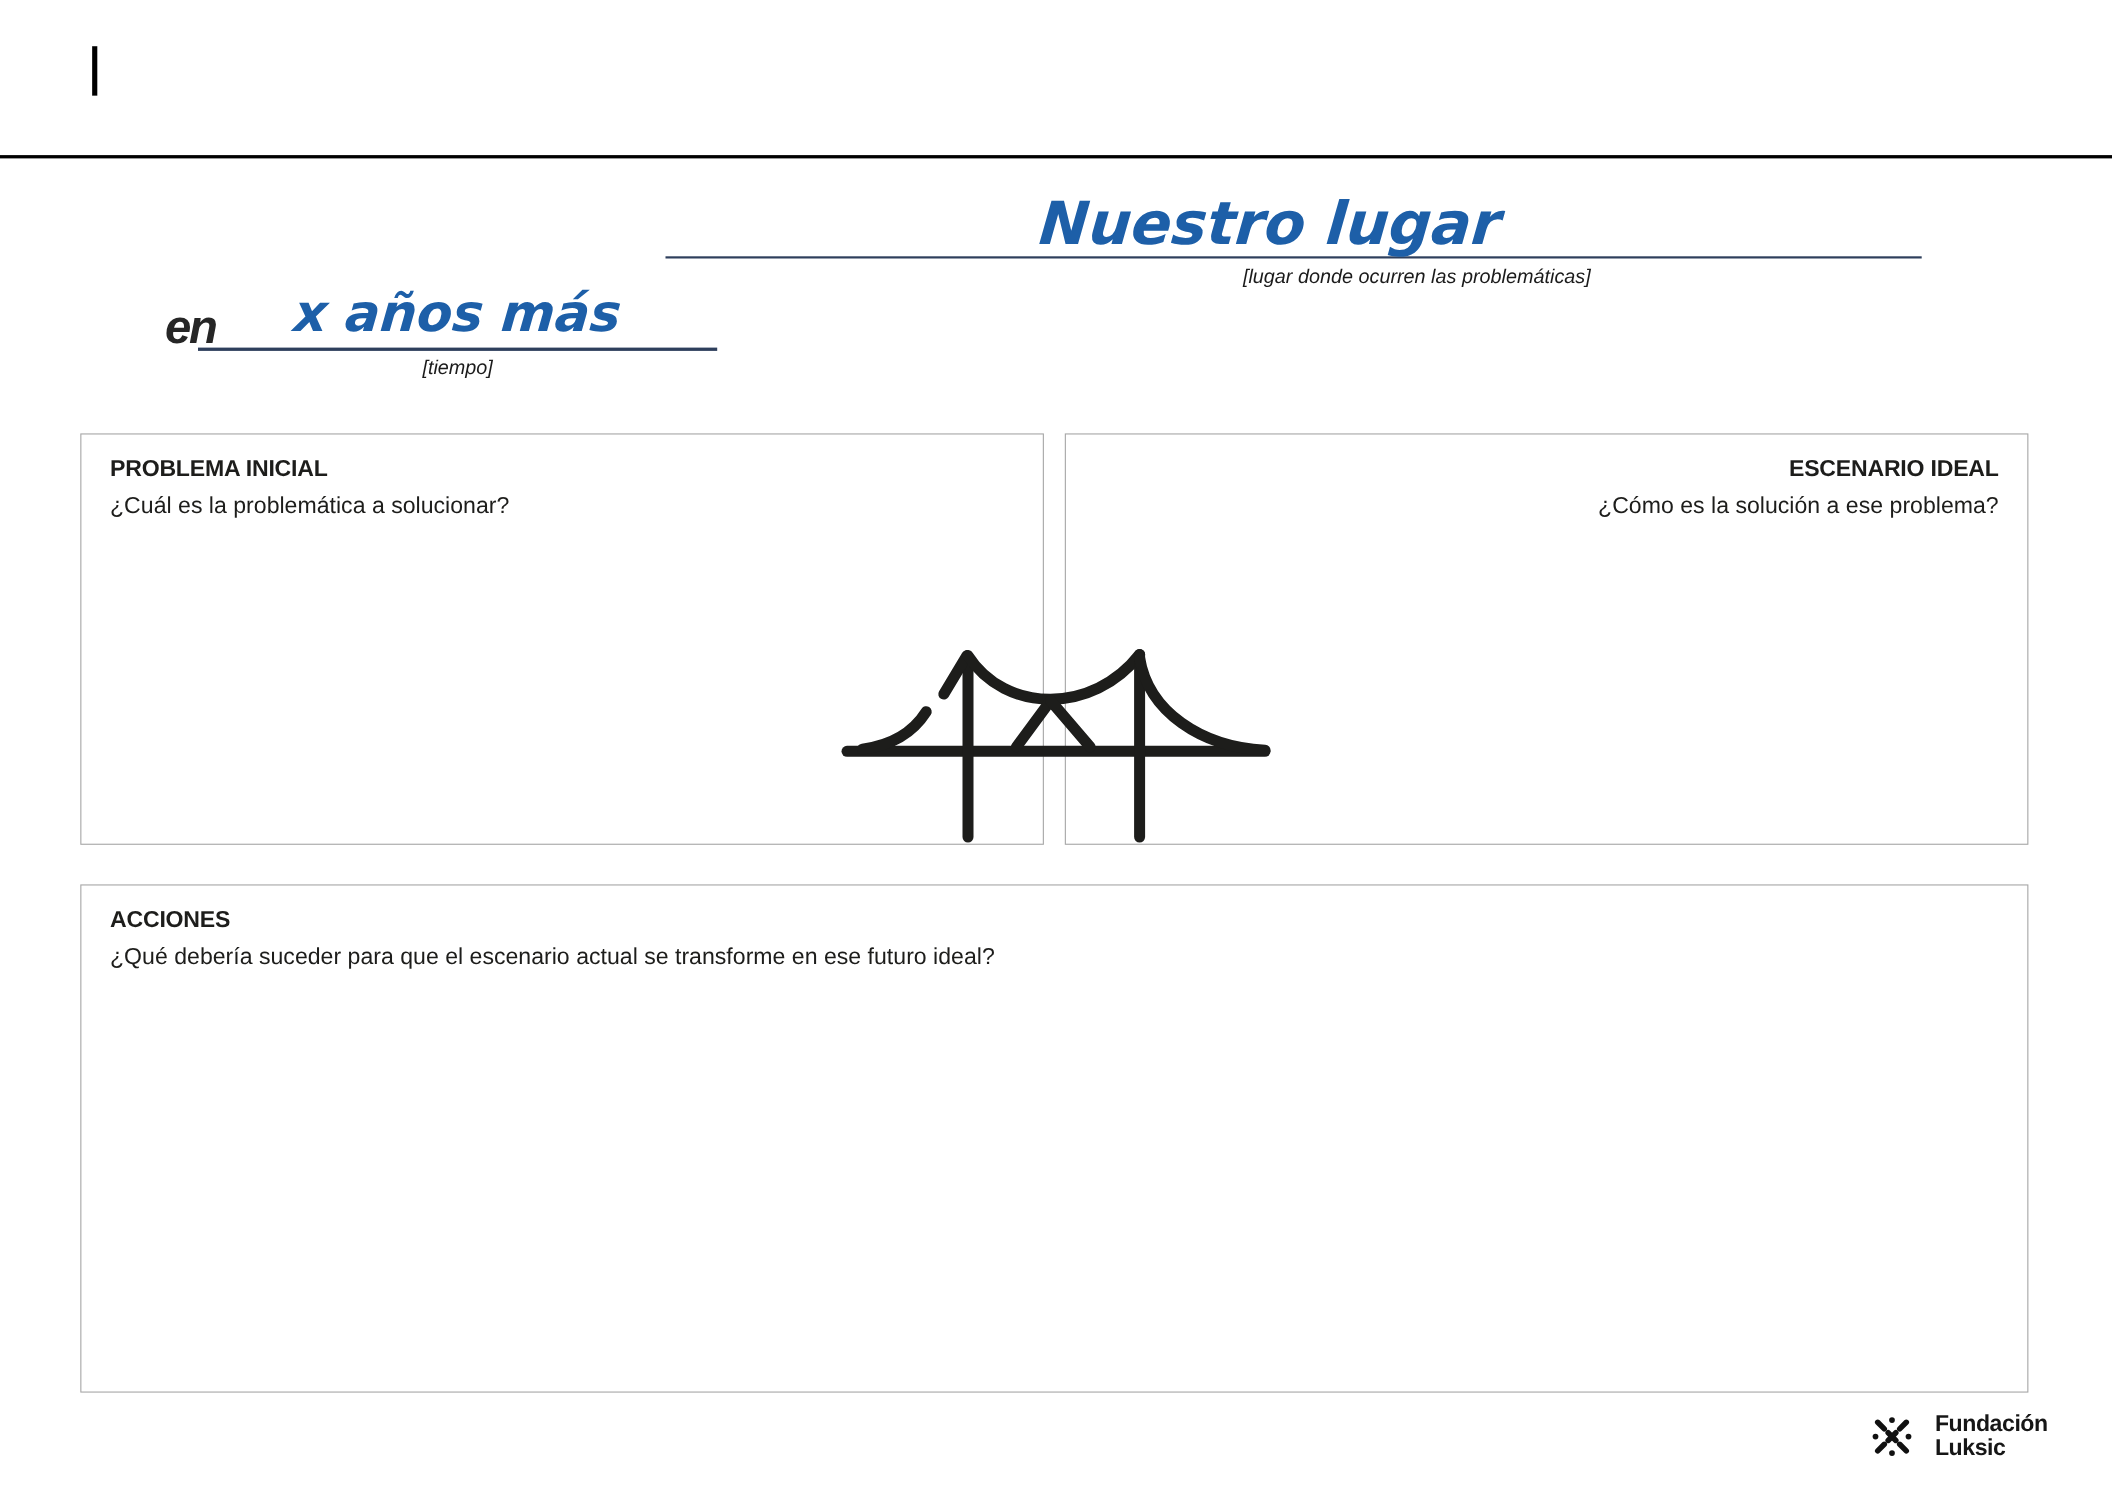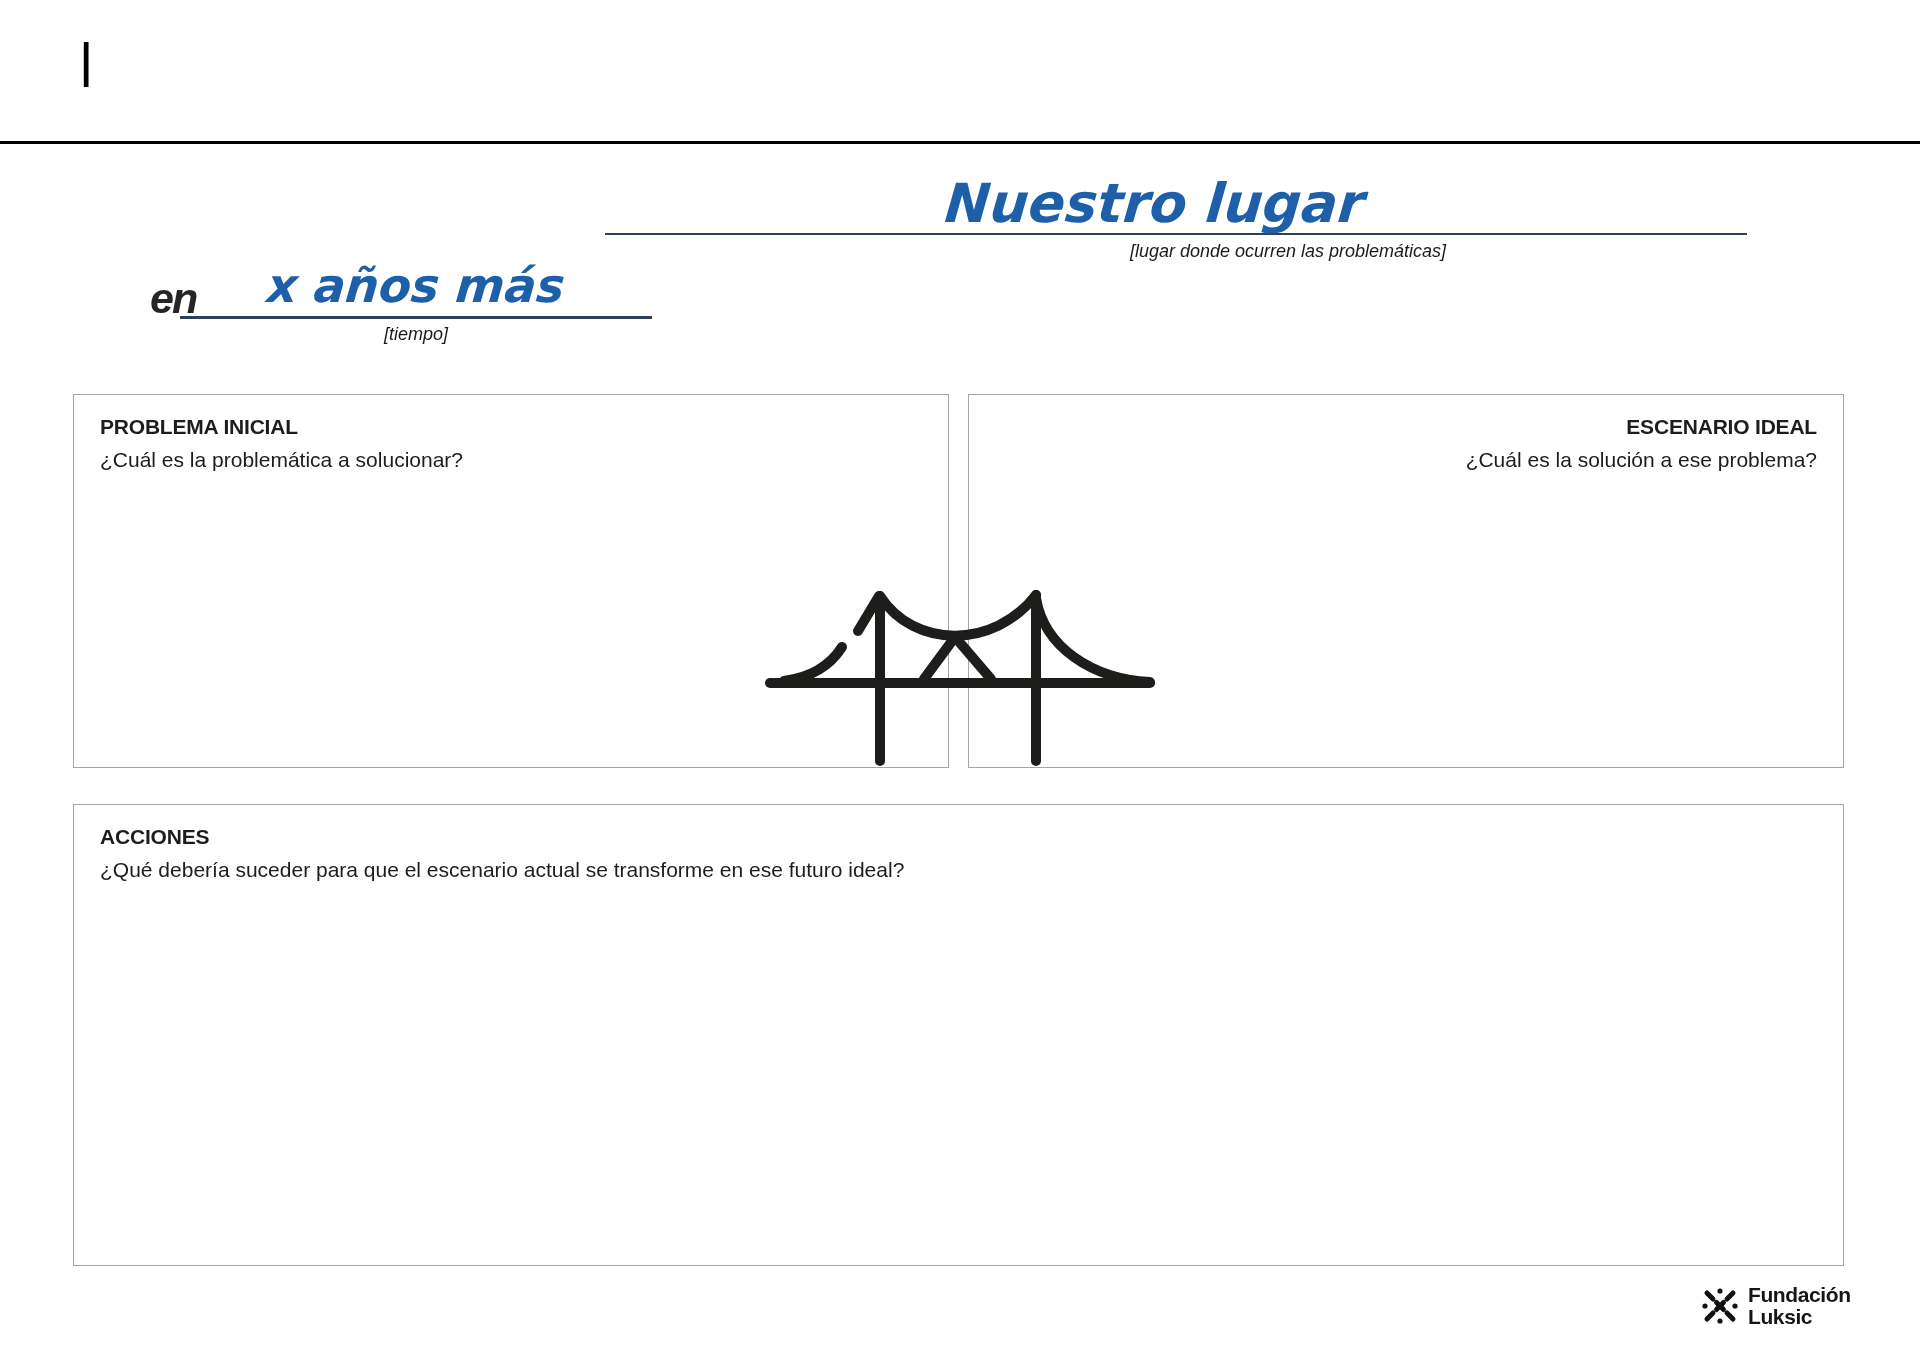--- a/index.html
+++ b/index.html
@@ -45,21 +45,21 @@
   .panel .panel-title { margin:0; font-size:21px; font-weight:bold; letter-spacing:-0.2px; color:#1d1d1b; }
   .panel .panel-question { margin:9px 0 0; font-size:21px; color:#1d1d1b; }
   .panel .panel-body { position:absolute; left:8px; right:8px; top:95px; bottom:8px; }
 
   
   .bridge { position:absolute; left:762px; top:585px; width:400px; height:195px; }
 
   
   .logo { position:absolute; left:1700px; top:1284px; display:flex; align-items:center; gap:8px; }
   .logo .mark { width:40px; height:40px; }
-  .logo .logo-text { font-weight:bold; font-size:21px; line-height:1.06; letter-spacing:-0.4px; color:#161616; white-space:nowrap; }
+  .logo .logo-text { font-weight:bold; font-size:21px; line-height:1.06; letter-spacing:-0.4px; color:#161616; white-space:nowrap;margin-left:11px; }
 </style>
 </head>
 <body>
 
 <div class="canvas">
 
   <div class="header">
     <span class="sep">|</span>
   </div>
   <div class="rule"></div>
@@ -74,21 +74,21 @@
   <div class="caption" id="cap2">[tiempo]</div>
 
   <div class="panel" id="panel-problema">
     <h3 class="panel-title">PROBLEMA INICIAL</h3>
     <p class="panel-question">¿Cuál es la problemática a solucionar?</p>
     <div class="panel-body"></div>
   </div>
 
   <div class="panel" id="panel-escenario">
     <h3 class="panel-title">ESCENARIO IDEAL</h3>
-    <p class="panel-question">¿Cuál es la solución a ese problema?</p>
+    <p class="panel-question">¿Cómo es la solución a ese problema?</p>
     <div class="panel-body"></div>
   </div>
 
   <svg class="bridge" viewBox="0 0 400 195" fill="none" stroke="#1d1d1b" stroke-width="10" stroke-linecap="round" stroke-linejoin="round">
 
     <path d="M8 98 H 388"></path>
 
     <path d="M22 96 C 45 93, 66 84, 80 62"></path>
 
     <path d="M118 12 V 176"></path>

